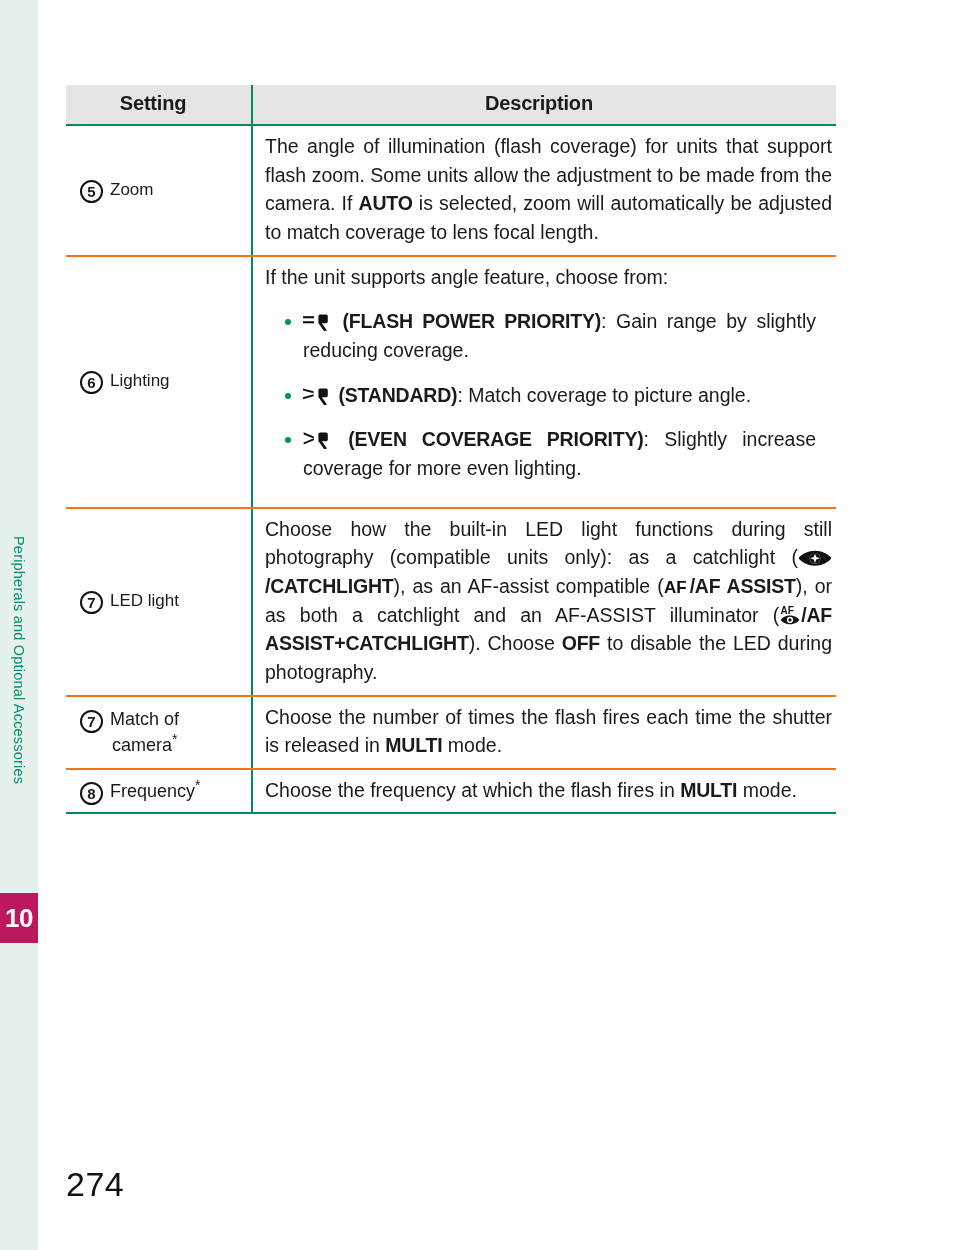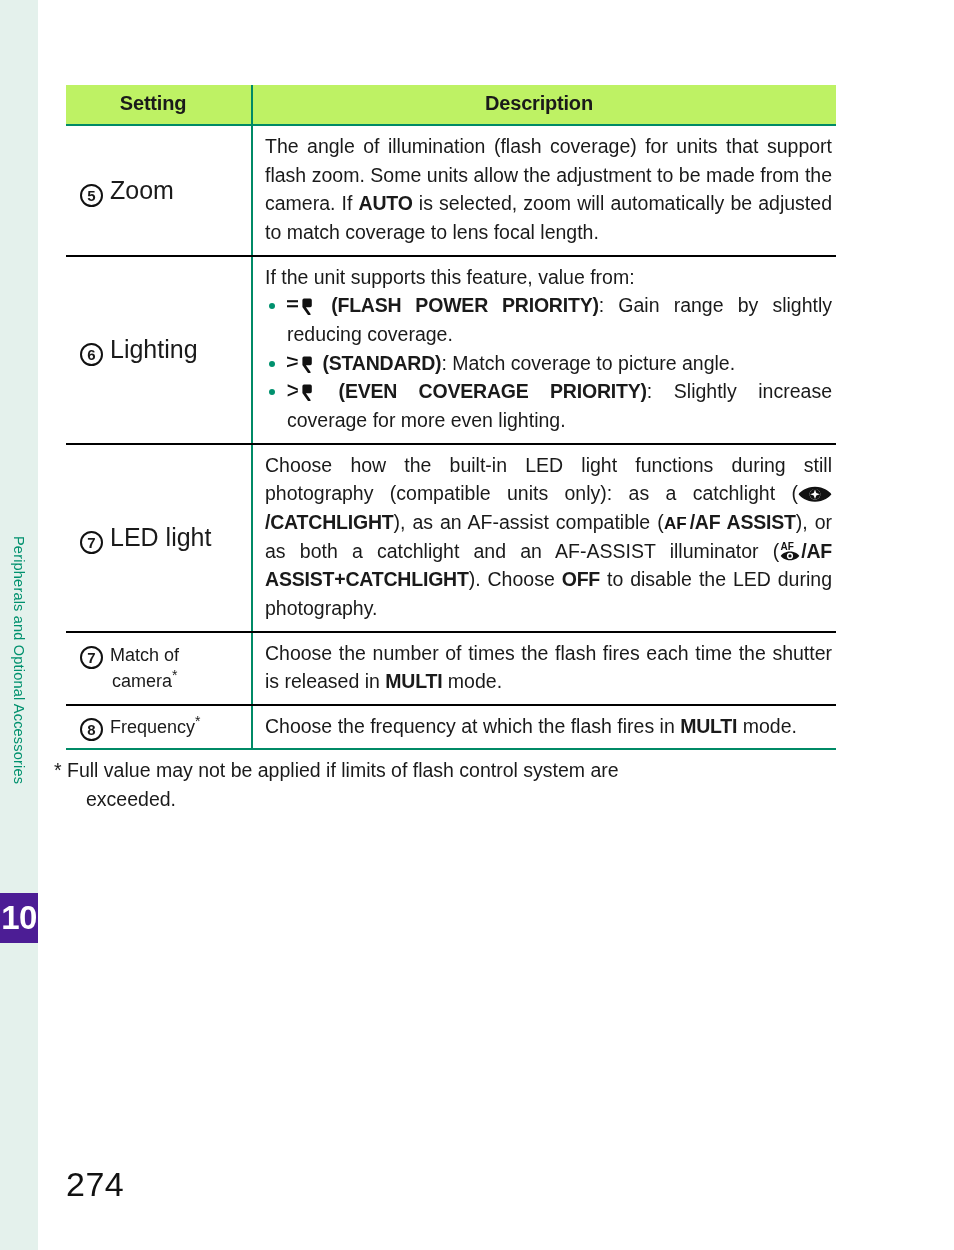--- a/index.html
+++ b/index.html
@@ -39,23 +39,23 @@
     white-space: nowrap;
     writing-mode: vertical-rl;
     text-orientation: mixed;
   }
   .chapter-tab {
     position: absolute;
     left: 0;
     top: 893px;
     width: 38px;
     height: 50px;
-    background: #4c1d95;
+    background: #be185d;
     color: #ffffff;
-    font-size: 33px;
+    font-size: 26px;
     font-weight: bold;
     display: flex;
     align-items: center;
     justify-content: center;
     letter-spacing: -0.5px;
   }
 
   
   .page {
     position: absolute;
@@ -68,35 +68,35 @@
   table.spec {
     border-collapse: collapse;
     width: 770px;
     margin-top: 85px;
     table-layout: fixed;
   }
   table.spec col.c1 { width: 186px; }
   table.spec col.c2 { width: 584px; }
 
   table.spec thead th {
-    background: #bef264;
+    background: #e5e5e5;
     border-bottom: 2px solid #008a66;
     font-size: 20px;
     font-weight: bold;
     color: #1a1a1a;
     padding: 7px 11px 9px 0;
     text-align: center;
     letter-spacing: -0.2px;
   }
   table.spec thead th.h-setting {
     border-right: 2px solid #008a66;
   }
 
   table.spec tbody td {
-    border-bottom: 2px solid #000000;
+    border-bottom: 2px solid #f97316;
     vertical-align: middle;
     font-size: 19.5px;
     color: #1a1a1a;
     line-height: 1.47;
   }
   table.spec tbody td.setting {
     border-right: 2px solid #008a66;
     text-align: left;
     padding: 6px 10px 6px 14px;
   }
@@ -106,21 +106,21 @@
     text-justify: inter-word;
     hyphens: none;
   }
   table.spec tbody tr.last td { border-bottom: 2px solid #008a66; }
 
   .setting-line {
     display: flex;
     align-items: baseline;
     gap: 7px;
   }
-  .setting-label { font-size: 25px; }
+  .setting-label { font-size: 17px; }
   .setting-sub {
     display: block;
     padding-left: 32px;
     font-size: 19.5px;
   }
   .small-label { font-size: 18px; }
 
   
   .circ {
     display: inline-flex;
@@ -145,21 +145,21 @@
   
   ul.opts {
     list-style: none;
     margin: 0;
     padding: 0;
   }
   ul.opts li {
     position: relative;
     padding-left: 22px;
     text-align: justify;
-    margin: 0;
+    margin: 16px;
   }
   ul.opts li::before {
     content: "";
     position: absolute;
     left: 4px;
     top: 12px;
     width: 6px;
     height: 6px;
     border-radius: 50%;
     background: #00916e;
@@ -236,21 +236,21 @@
       </tr>
 
       <tr>
         <td class="setting">
           <span class="setting-line">
             <span class="circ">6</span>
             <span class="setting-label">Lighting</span>
           </span>
         </td>
         <td class="desc">
-          <div>If the unit supports this feature, value from:</div>
+          <div>If the unit supports angle feature, choose from:</div>
           <ul class="opts">
 
             <li><span class="ico ico-flash"><svg viewBox="0 0 30 19" xmlns="http://www.w3.org/2000/svg">
                     <g fill="#111">
                       <rect x="0" y="4.2" width="11" height="2.1"></rect>
                       <rect x="0" y="9.2" width="11" height="2.1"></rect>
                       <path d="M13 2.6 h10.2 a1.6 1.6 0 0 1 1.6 1.6 v5.4 a1.6 1.6 0 0 1 -1.6 1.6 h-4.3 l4.4 6.2 a1.4 1.4 0 0 1 -2.3 1.6 l-5.3 -7.4 a1.6 1.6 0 0 1 -0.3 -0.9 v-6.5 a1.6 1.6 0 0 1 1.6 -1.6 z"></path>
                     </g>
                   </svg></span> <b class="kw">(FLASH POWER PRIORITY)</b><span>: Gain range by slightly reducing coverage.</span></li>
 
@@ -312,17 +312,16 @@
             <span class="circ">8</span>
             <span class="setting-label small-label"><span>Frequency</span><sup class="star">*</sup></span>
           </span>
         </td>
         <td class="desc"><span>Choose the frequency at which the flash fires in </span><b class="kw">MULTI</b><span> mode.</span></td>
       </tr>
 
     </tbody>
   </table>
 
-  <div class="footnote"><span>*</span> <span>Full value may not be applied if limits of flash control system are</span><span class="fn-indent">exceeded.</span></div>
 
 </div>
 
 <div class="page-number">274</div>
 
 </body></html>

